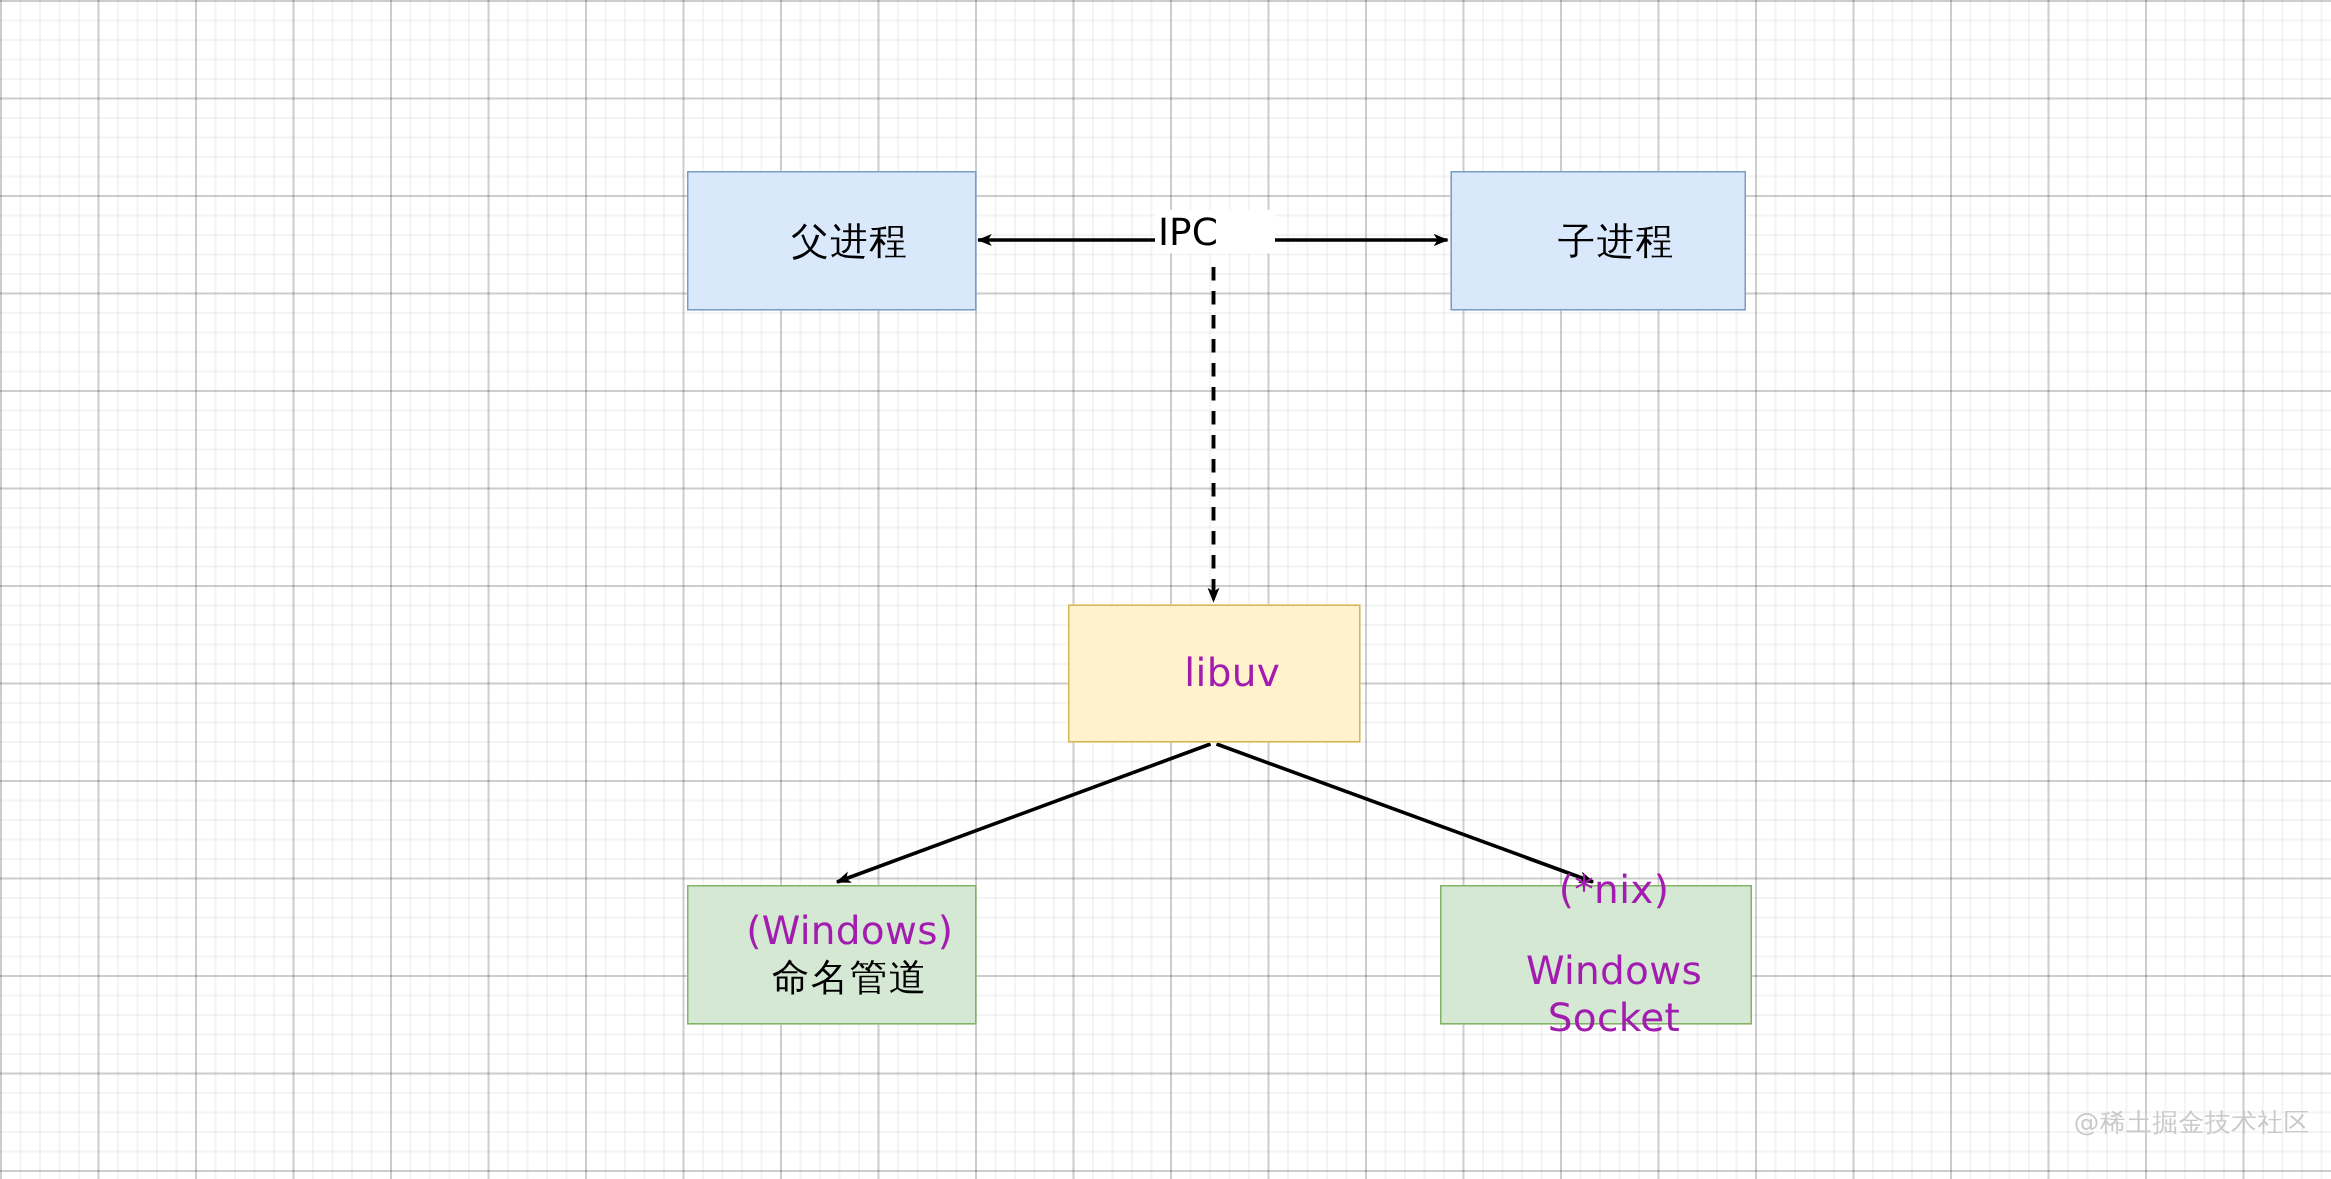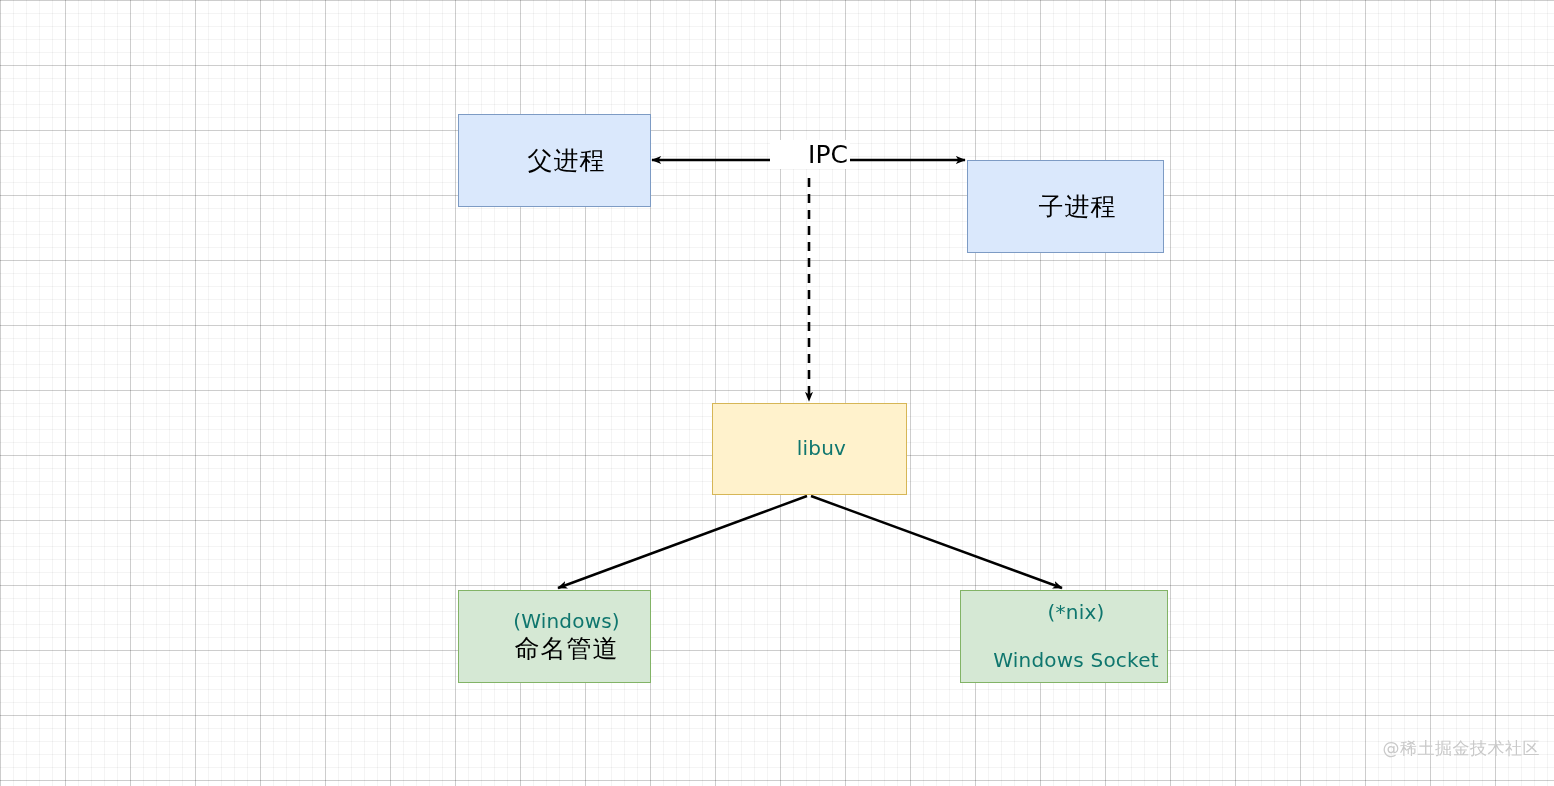--- a/index.html
+++ b/index.html
@@ -63,37 +63,37 @@
   }
 
   .label-cn {
     font-family: "DejaVu Sans", "Liberation Sans", sans-serif;
     font-size: 25px;
     color: #000000;
     letter-spacing: 1px;
   }
   .label-latin {
     font-family: "DejaVu Sans", "Liberation Sans", sans-serif;
-    font-size: 20px;
-    color: #0f766e;
+    font-size: 26px;
+    color: #a21caf;
     letter-spacing: 0.2px;
   }
 
   #node-parent  { left: 458px; top: 114px; width: 193px; height: 93px; }
-  #node-child   { left: 967px; top: 114px; width: 197px; height: 93px; margin-top: 46px; }
+  #node-child   { left: 967px; top: 114px; width: 197px; height: 93px; }
   #node-libuv   { left: 712px; top: 403px; width: 195px; height: 92px; }
   #node-windows { left: 458px; top: 590px; width: 193px; height: 93px; }
   #node-nix     { left: 960px; top: 590px; width: 208px; height: 93px; gap: 24px; }
 
   #edge-label-ipc {
     position: absolute;
     left: 770px;
     top: 140px;
     width: 80px;
-    text-align: right;
+    text-align: left;
     font-family: "DejaVu Sans", "Liberation Sans", sans-serif;
     font-size: 25px;
     color: #000000;
     background: #ffffff;
     padding: 0 2px;
     box-sizing: border-box;
   }
 
   #watermark {
     position: absolute;

